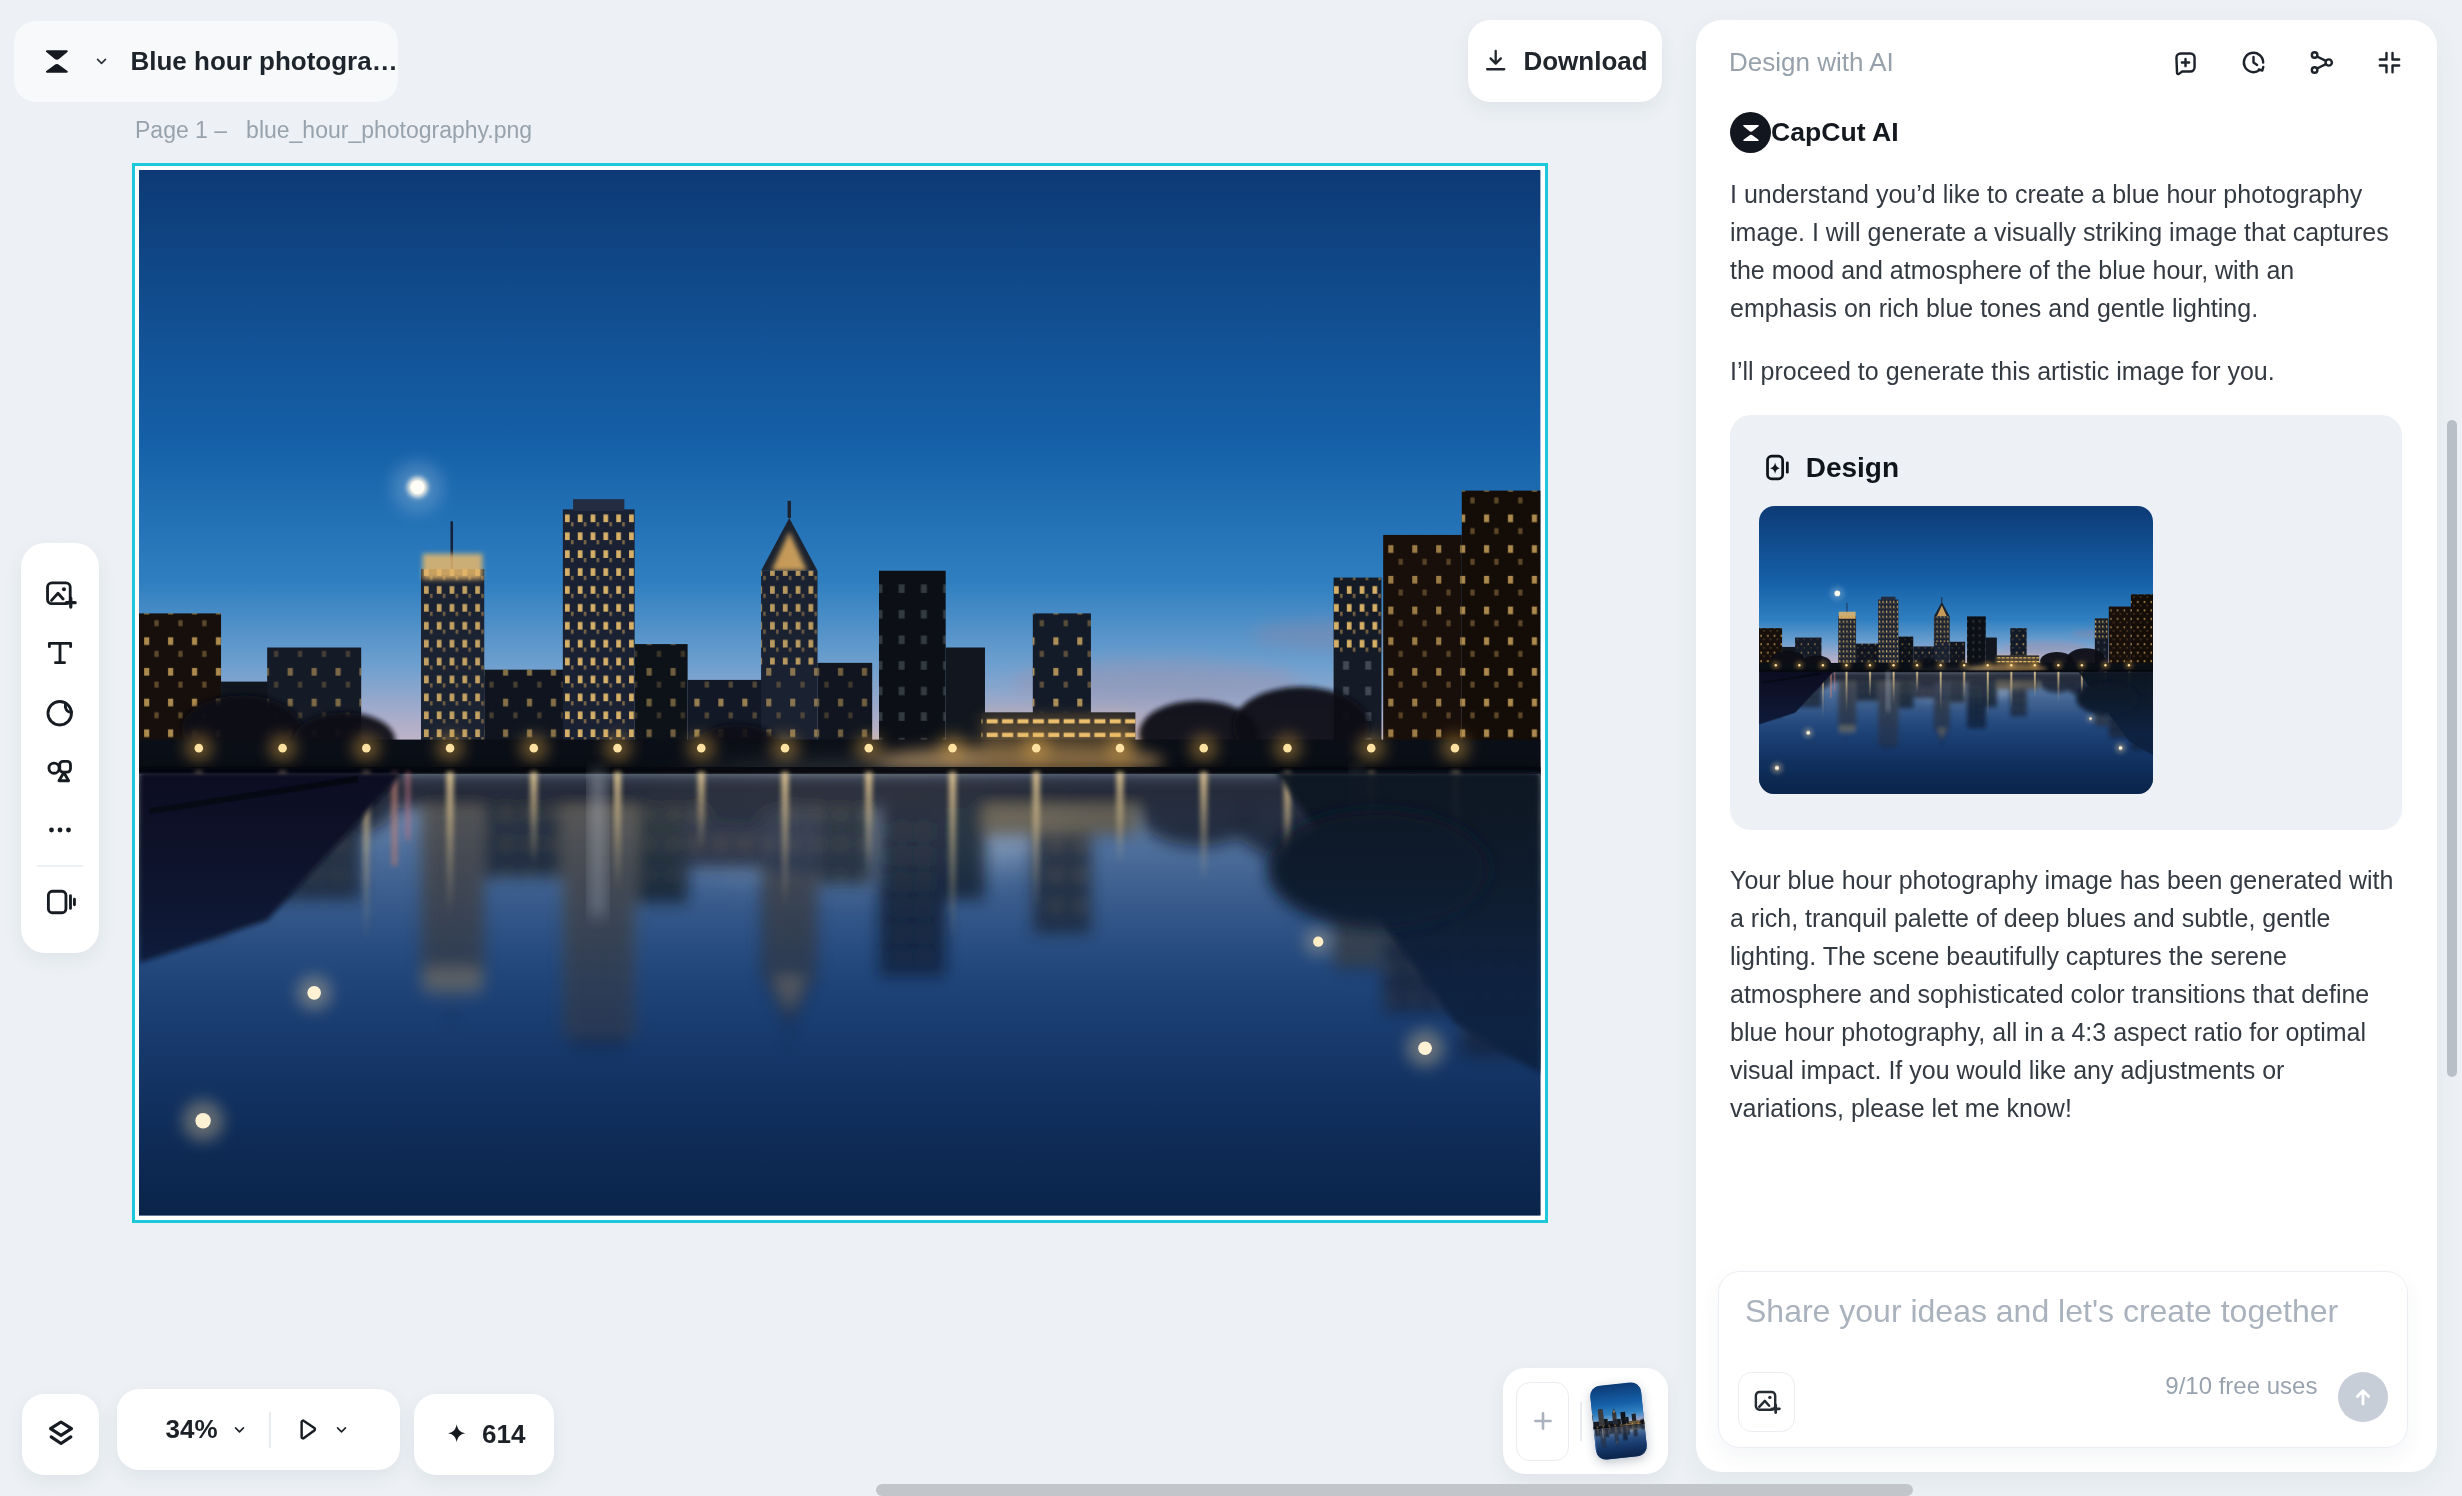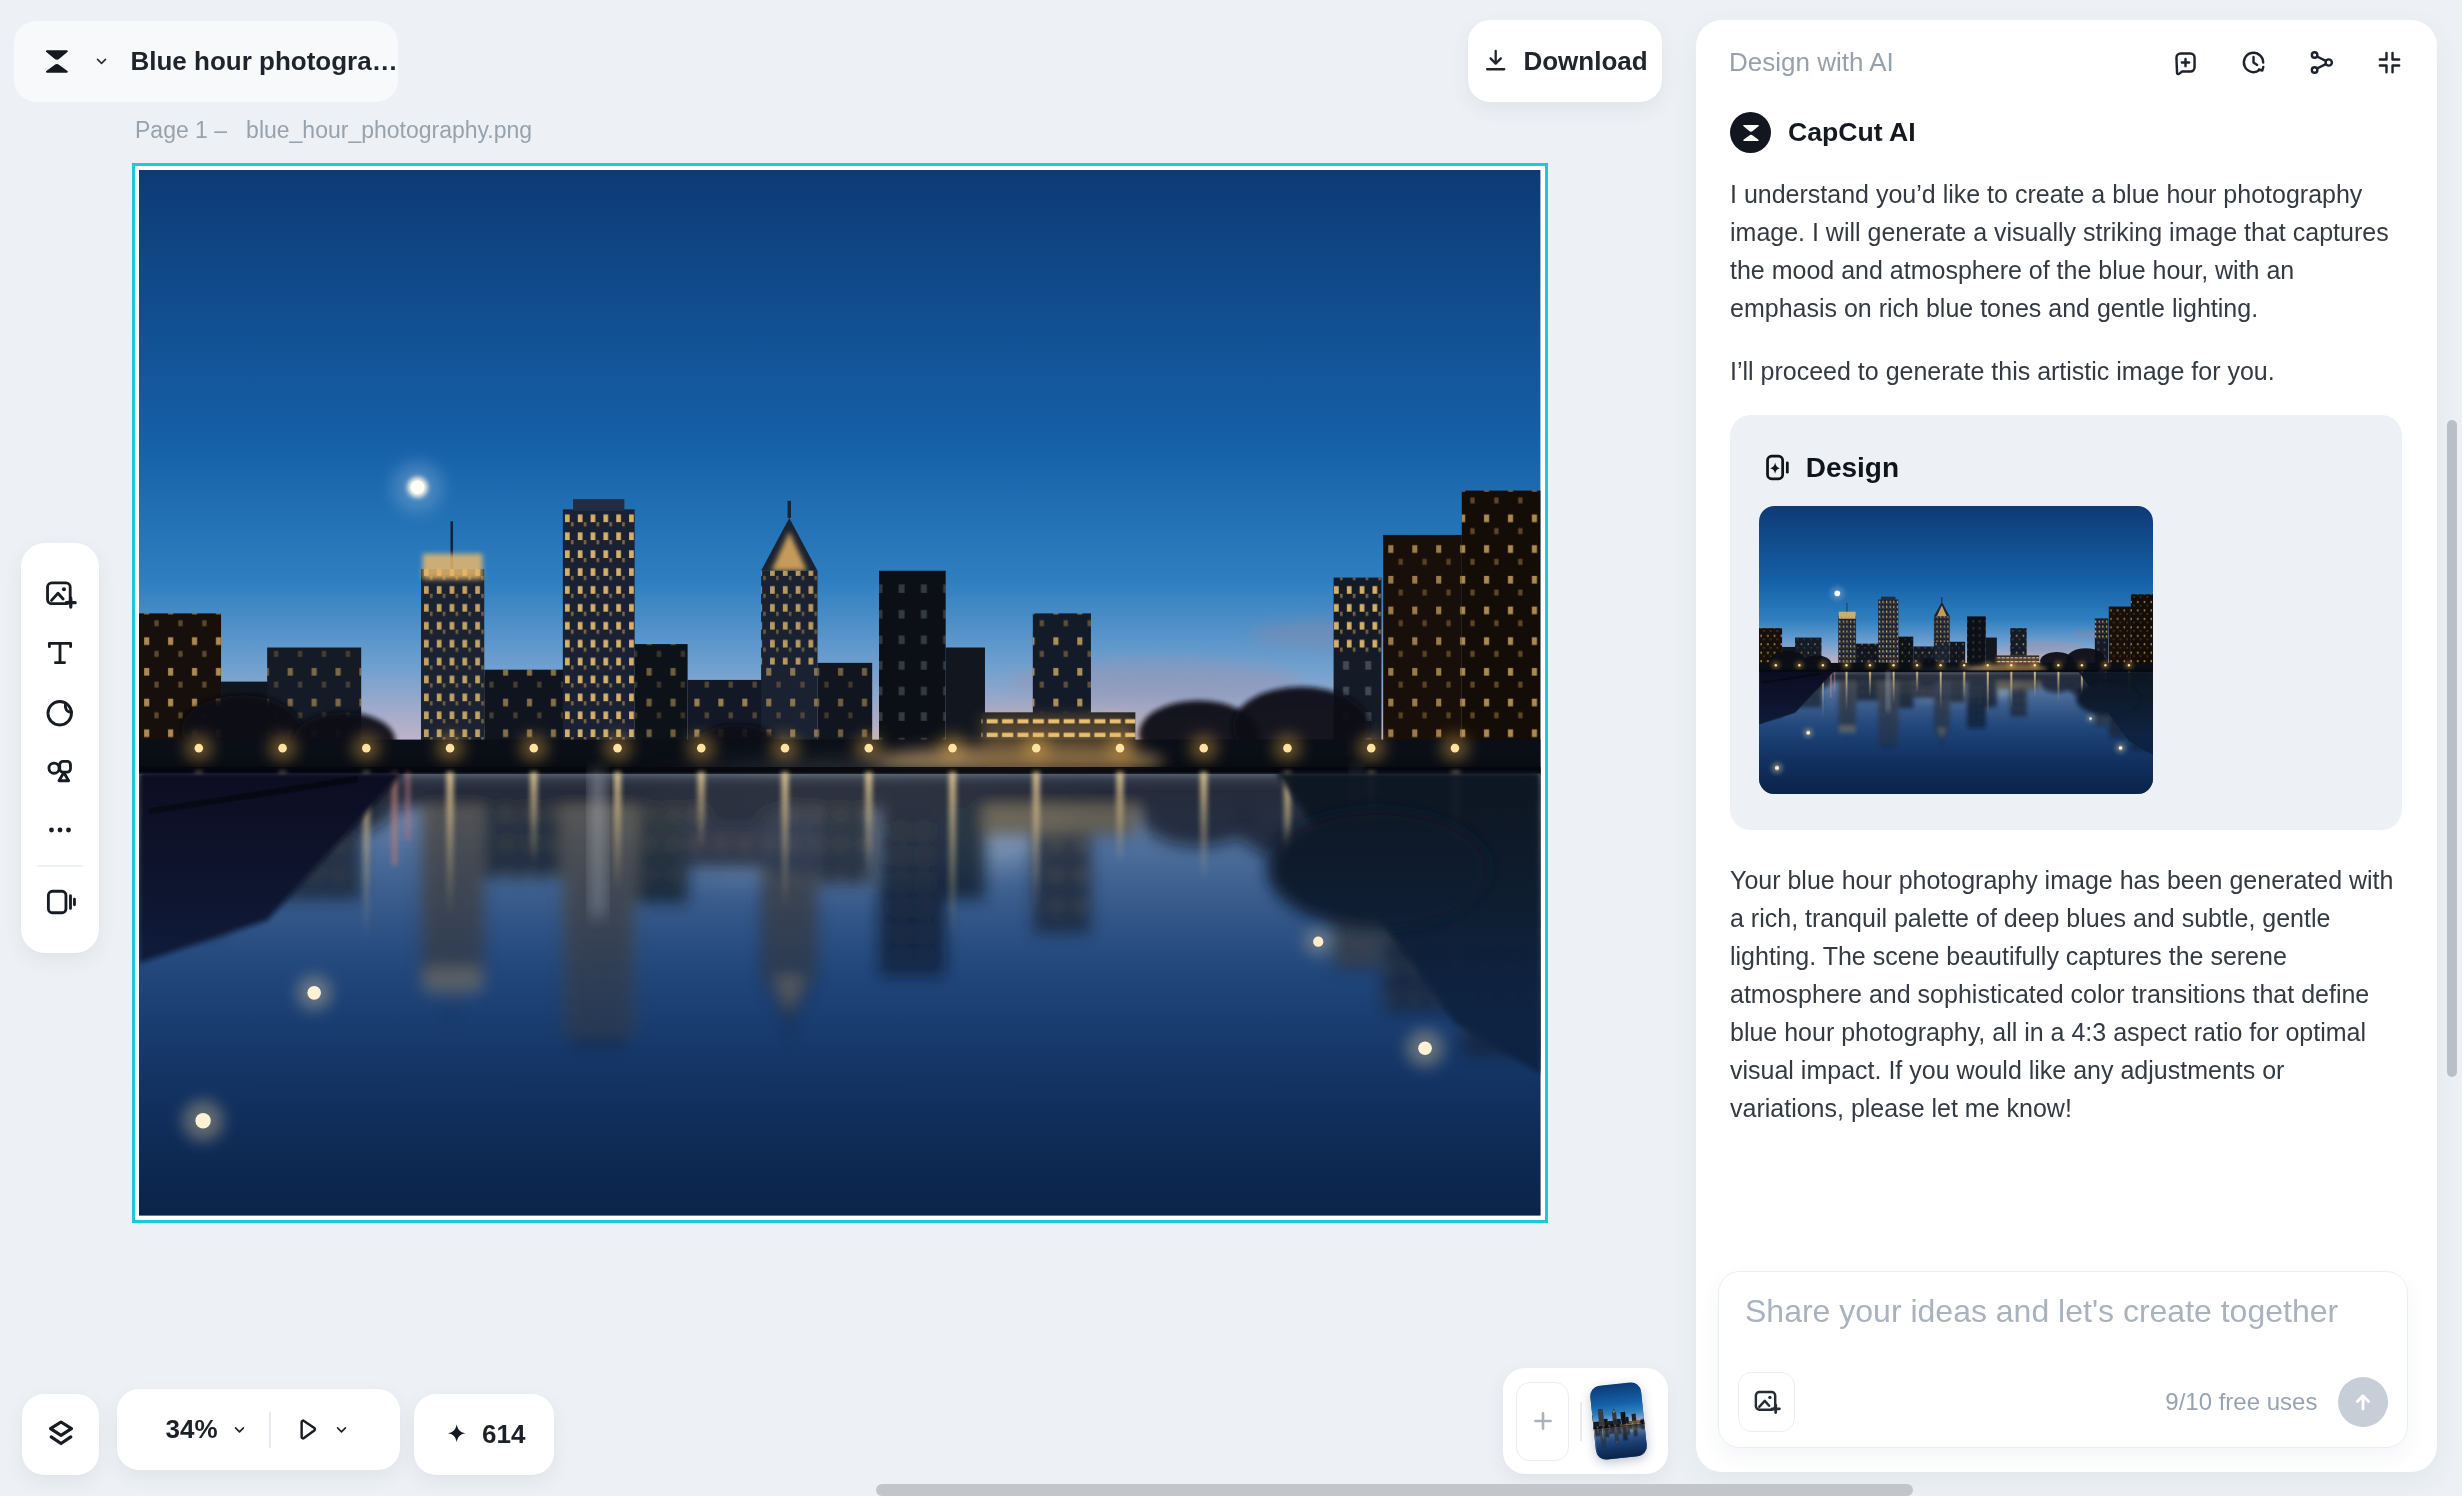--- a/index.html
+++ b/index.html
@@ -55,41 +55,41 @@
   .page-thumb svg{position:absolute;left:-24px;top:0;width:99px;height:74px;}
 
   
   .right-panel{left:1696px;top:20px;width:741px;height:1452px;background:#fff;border-radius:26px;
                box-shadow:0 8.6px 29px rgba(40,60,90,.06);overflow:hidden;}
   .panel-header{display:flex;align-items:center;padding:27.4px 33px 0 33px;}
   .panel-title{flex:1;font-size:26px;color:#97a1ab;}
   .panel-actions{display:flex;align-items:center;gap:39px;color:#1d232b;}
   .panel-actions svg{width:29px;height:29px;cursor:pointer;}
   .chat{padding:0 34px;}
-  .sender{display:flex;align-items:center;gap:17px;margin-top:34px;}
+  .sender{display:flex;align-items:center;margin-top:34px;}
   .avatar{width:41px;height:41px;border-radius:50%;background:#12161e;display:flex;align-items:center;justify-content:center;}
   .avatar svg{width:24px;height:24px;}
   .sender-name{font-size:26.6px;font-weight:700;color:#14191f;}
   .msg{margin-top:22px;font-size:25px;line-height:38px;color:#343a42;width:674px;}
   .msg.followup{margin-top:8.6px;}
   .design-card{margin-top:22px;background:#edf1f5;border-radius:20.6px;padding:36px 29px;width:614px;}
   .card-head{display:flex;align-items:center;gap:13.7px;color:#10151b;}
   .card-head svg{width:33px;height:33px;}
   .card-title{font-size:28px;font-weight:700;}
   .card-thumb{margin-top:22px;width:394px;height:288px;border-radius:15.4px;overflow:hidden;cursor:pointer;}
   .card-thumb svg{display:block;width:100%;height:100%;}
   .msg2{margin-top:31px;}
 
   
   .input-card{left:22px;right:29px;bottom:24px;height:177px;border:1.7px solid #eaeef2;border-radius:22px;
               background:#fff;box-shadow:0 8.6px 22px rgba(40,60,90,.05);position:absolute;box-sizing:border-box;}
   .input-card textarea{position:absolute;left:24px;top:19px;width:634px;height:62px;border:0;outline:0;resize:none;
               background:transparent;font-family:"Liberation Sans",sans-serif;font-size:32px;color:#333a43;}
   .input-card textarea::placeholder{color:#a9b2bd;}
-  .input-bottom{position:absolute;left:19px;right:19px;bottom:15.4px;display:flex;align-items:center;}
+  .input-bottom{position:absolute;left:19px;right:19px;bottom:15.4px;display:flex;align-items:flex-start;}
   .attach-btn{width:57px;height:60px;border:1.7px solid #e9edf1;border-radius:13.7px;display:flex;align-items:center;
               justify-content:center;color:#262c33;box-sizing:border-box;cursor:pointer;}
   .attach-btn svg{width:29px;height:29px;}
   .spacer{flex:1;}
   .free-uses{font-size:24px;color:#99a3af;margin-right:20.6px;}
   .send-btn{width:50px;height:50px;border-radius:50%;background:#c7ced8;display:flex;align-items:center;
             justify-content:center;cursor:pointer;}
   .send-btn svg{width:26px;height:26px;color:#fff;}
 
   

